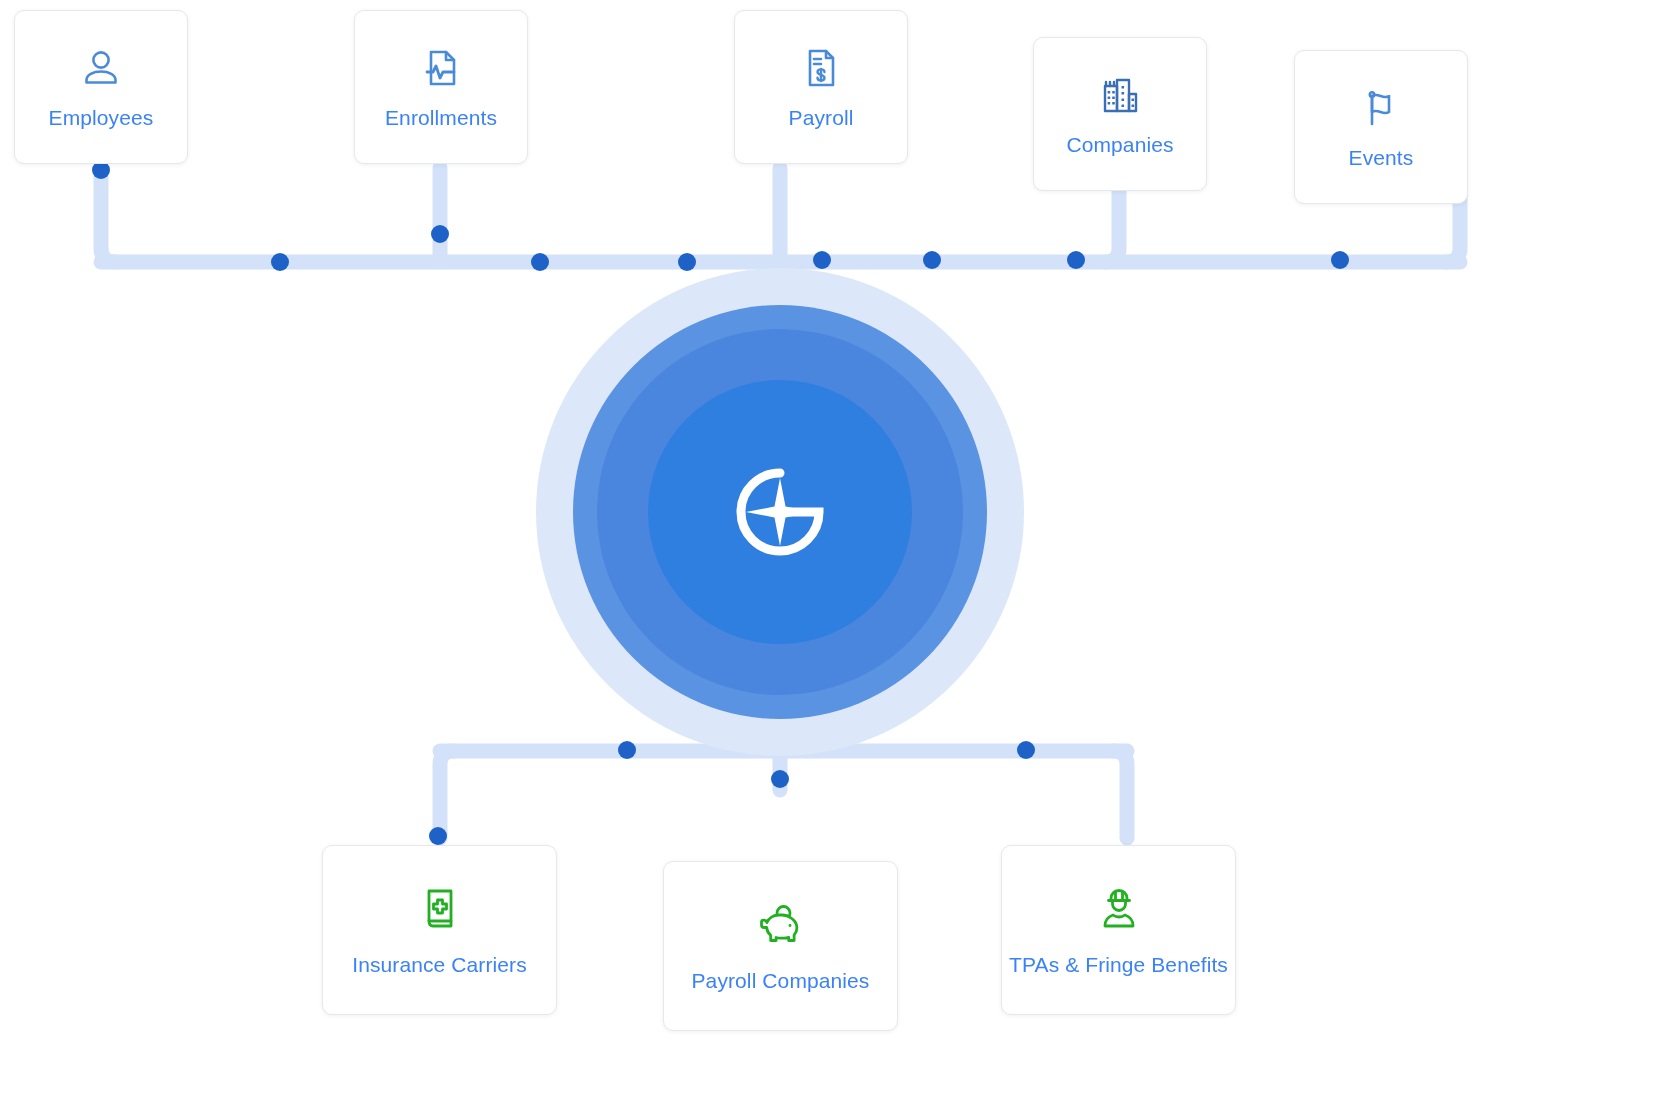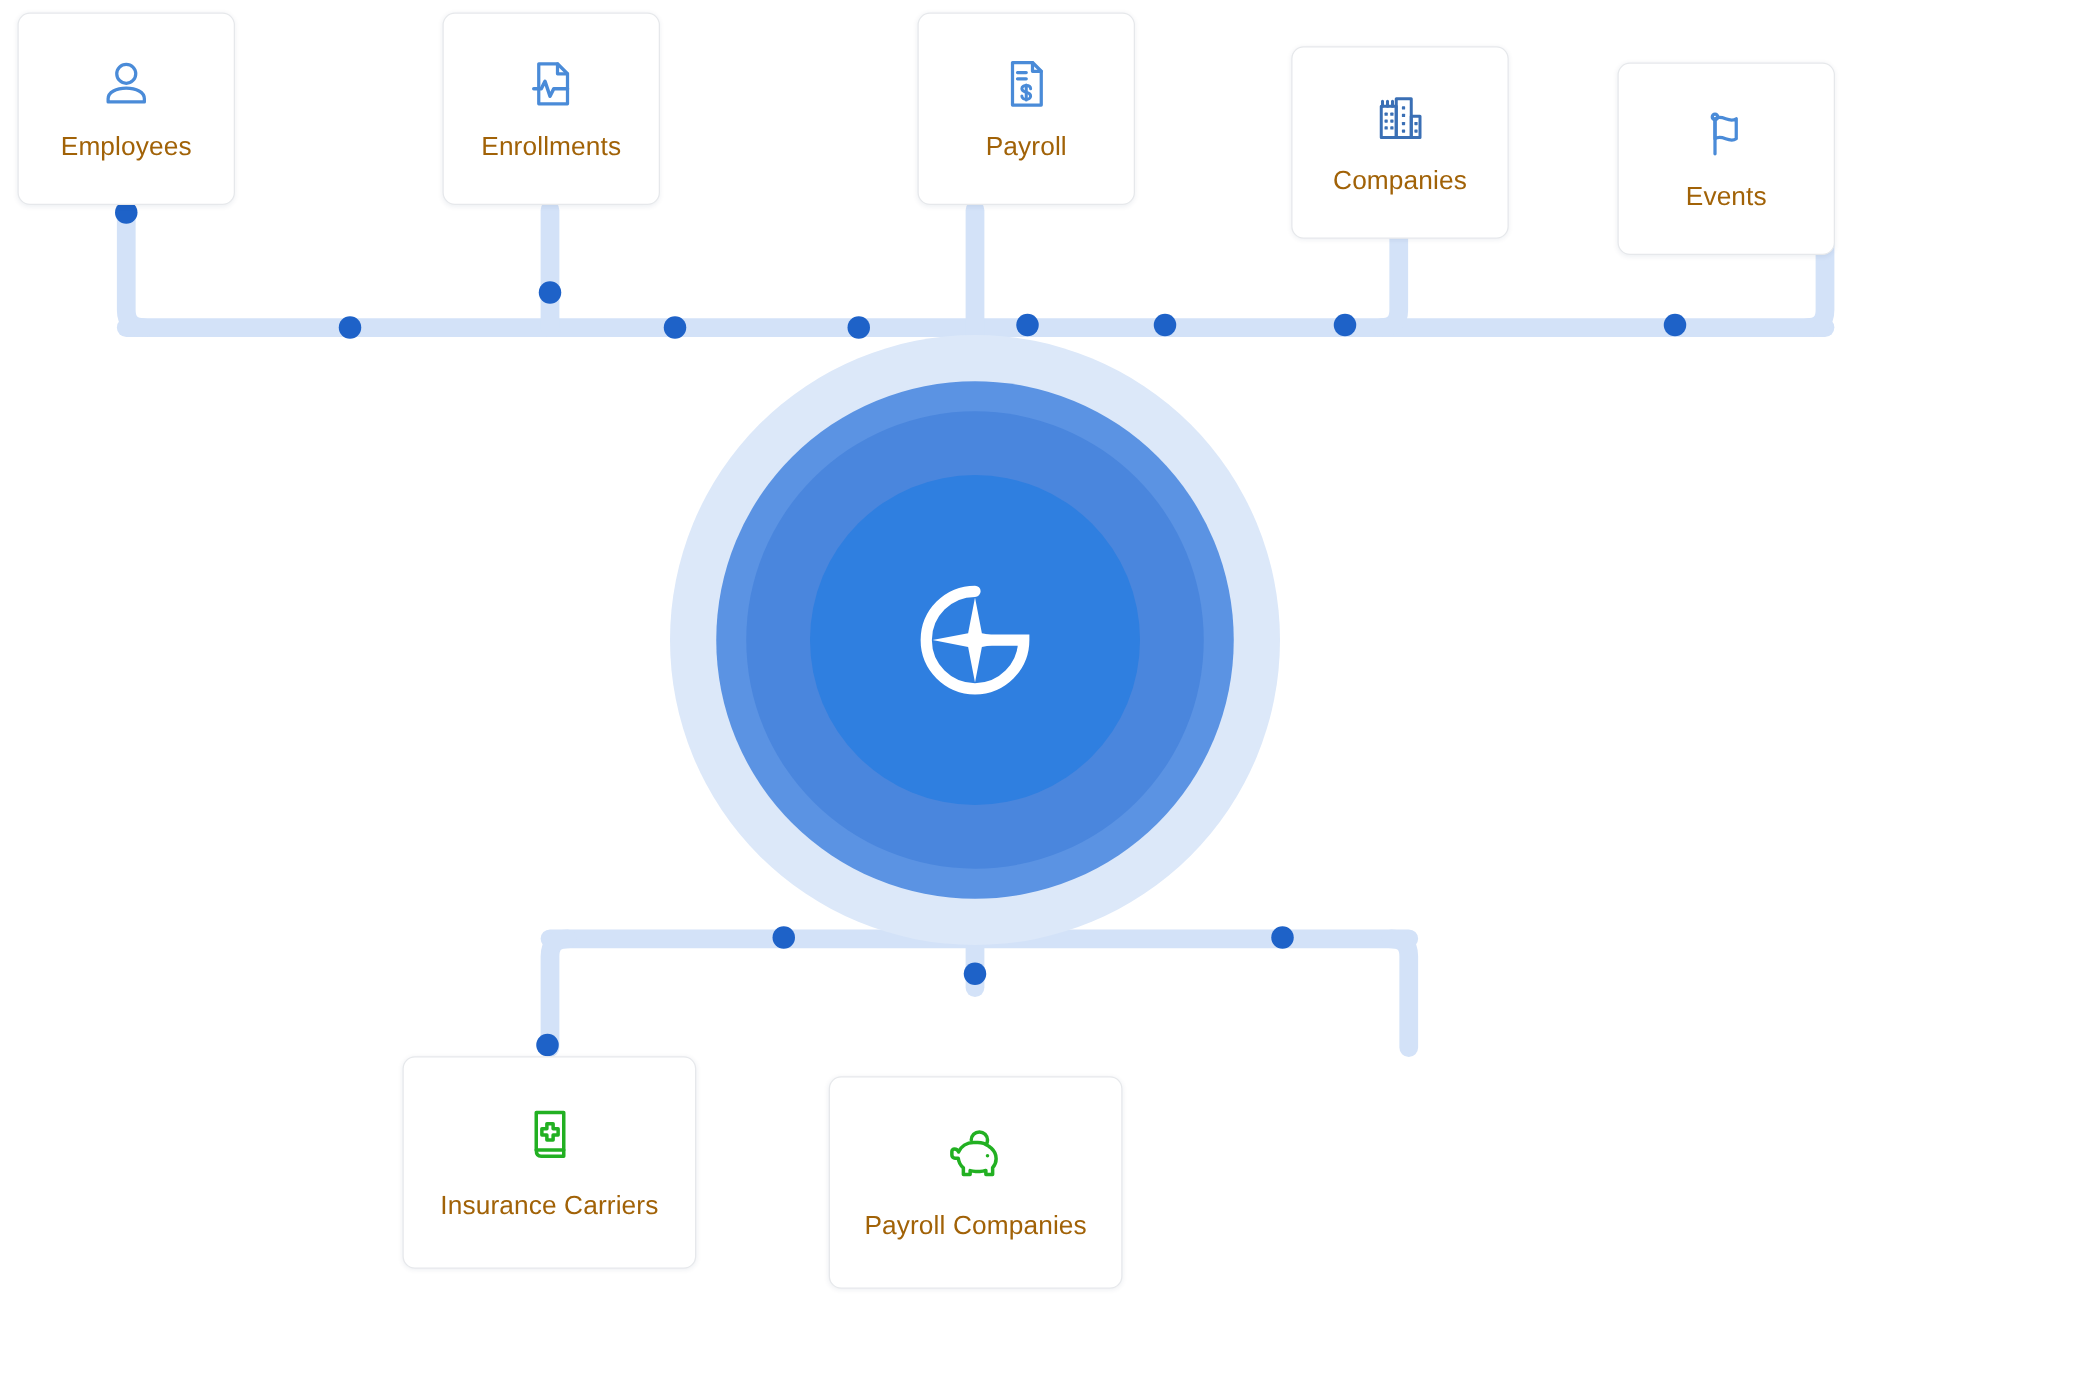--- a/index.html
+++ b/index.html
@@ -50,21 +50,21 @@
     z-index:4;
     display:flex;
     flex-direction:column;
     align-items:center;
     justify-content:center;
     box-sizing:border-box;
   }
   .card .ico{display:block;margin-bottom:14px;}
   .card .lbl{
     font-size:21px;
-    color:#a16207;
+    color:#3b82f6;
     font-weight:400;
     letter-spacing:.1px;
     white-space:nowrap;
     line-height:1;
   }
 
   
   .top-card{width:174px;height:154px;top:10px;}
   .t0{left:14px;}
   .t1{left:354px;}
@@ -227,14 +227,26 @@
     <span class="ico">
       <svg width="50" height="46" viewBox="0 0 50 46" fill="none" stroke="#22b022" stroke-width="2.8" stroke-linecap="round" stroke-linejoin="round">
         <path d="M21 11 c0-3.6 2.9-6.5 6.5-6.5 s6.5 2.9 6.5 6.5 c0 1.3-.4 2.5-1 3.5"></path>
         <path d="M37 17.5 c2.4 2.2 3.9 5.2 3.9 8.4 c0 2.7-1 5.2-2.8 7.2 v5.4 h-5.4 v-3.2 c-1.5 .5-3.1 .8-4.8 .8 h-3.4 c-1.5 0-3-.2-4.4-.6 v3 h-5.4 v-5.2 c-2.3-2-3.8-4.8-4.1-7.8 h-2.6 c-1.4 0-2.5-1.1-2.5-2.5 v-2.8 c0-1.1 .9-2 2-2 c1.6 0 2.9 1 3.4 2.4 c1.7-4.5 6.5-7.6 11.9-7.6 h3.4 c3.3 0 6.4 1.1 8.8 3 z"></path>
         <circle cx="34" cy="23.5" r="1.4" fill="#22b022" stroke="none"></circle>
       </svg>
     </span>
     <span class="lbl">Payroll Companies</span>
   </div>
 
+  <div class="card bot-card b2">
+    <span class="ico">
+      <svg width="48" height="46" viewBox="0 0 48 46" fill="none" stroke="#22b022" stroke-width="2.8" stroke-linecap="round" stroke-linejoin="round">
+        <path d="M16 12.5 c0-4.4 3.4-8 8-8 s8 3.6 8 8 v2 h-16 z"></path>
+        <path d="M20.5 5.3 v7.2 M27.5 5.3 v7.2"></path>
+        <path d="M13.5 14.5 h21"></path>
+        <path d="M17.5 15.5 v2.5 c0 3.6 2.9 6.5 6.5 6.5 s6.5-2.9 6.5-6.5 v-2.5"></path>
+        <path d="M10 40 c0-5.5 3.5-9.5 8-11 c2 1.5 4 2 6 2 s4-.5 6-2 c4.5 1.5 8 5.5 8 11 z"></path>
+      </svg>
+    </span>
+    <span class="lbl">TPAs &amp; Fringe Benefits</span>
+  </div>
 
 </div>
 
 </body></html>

